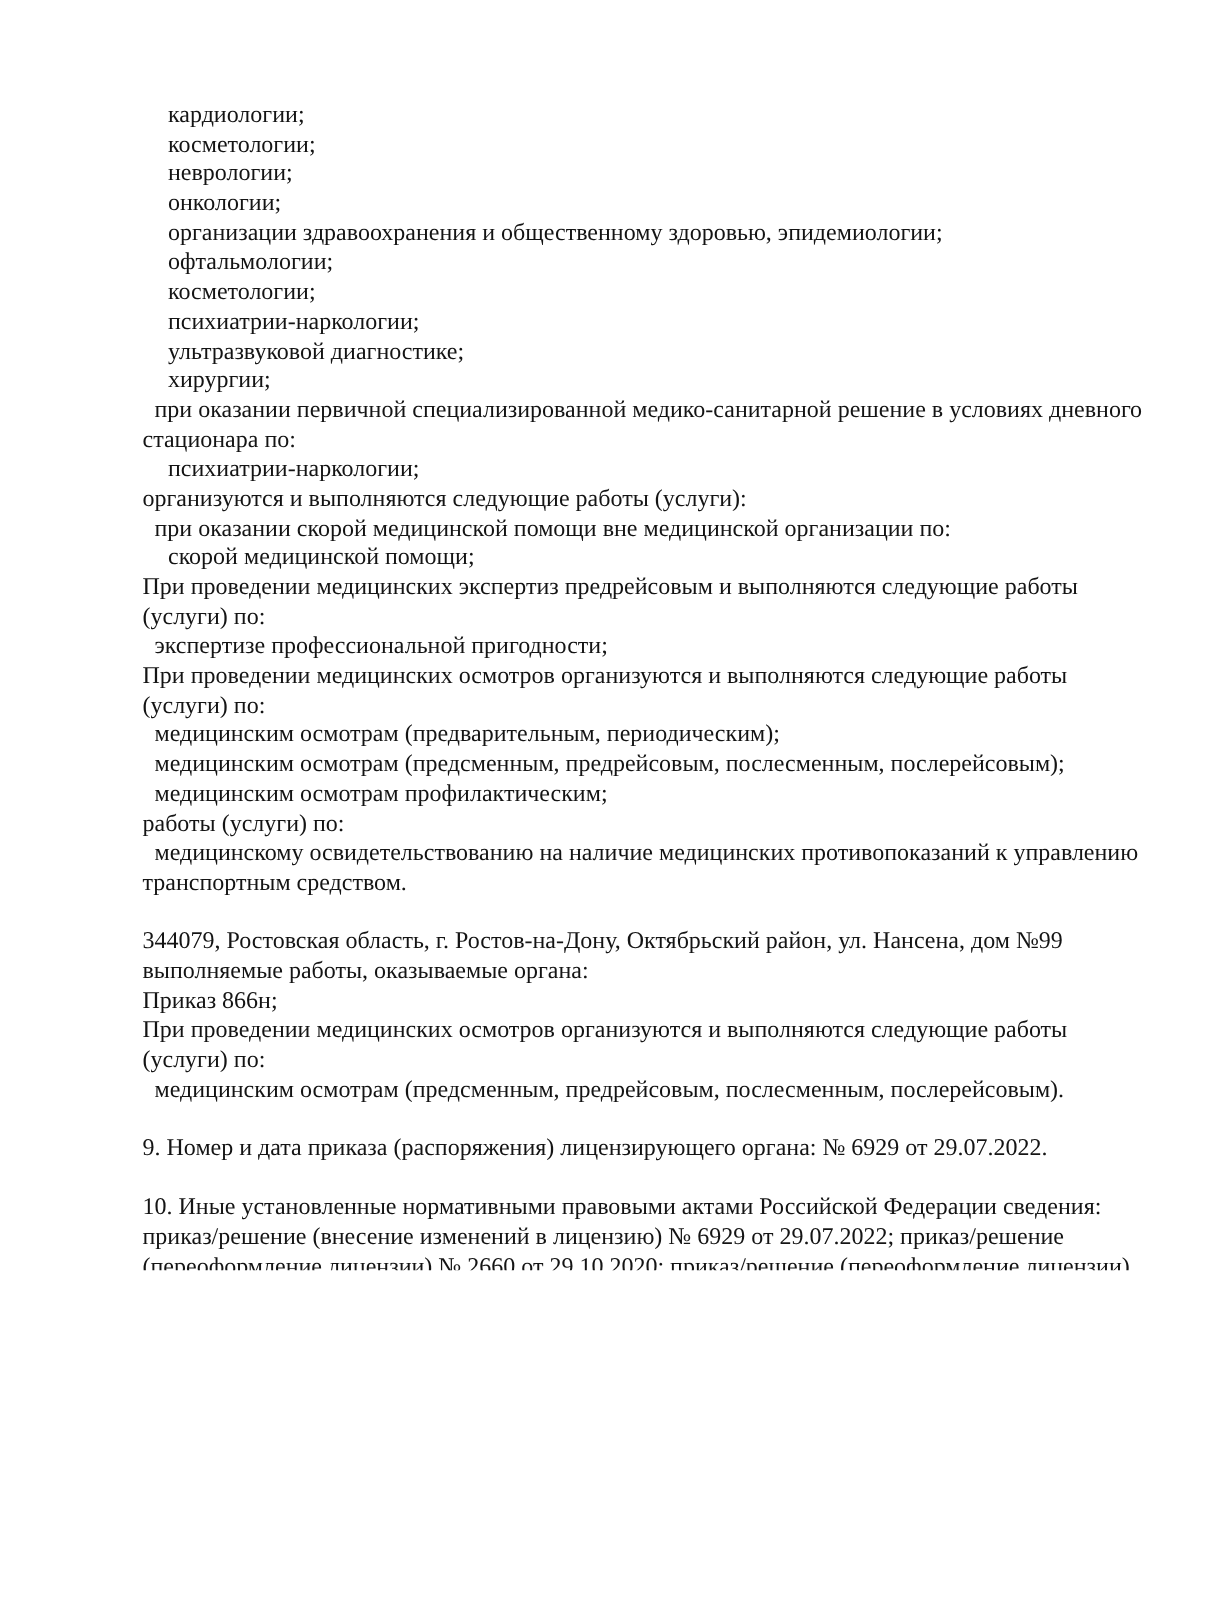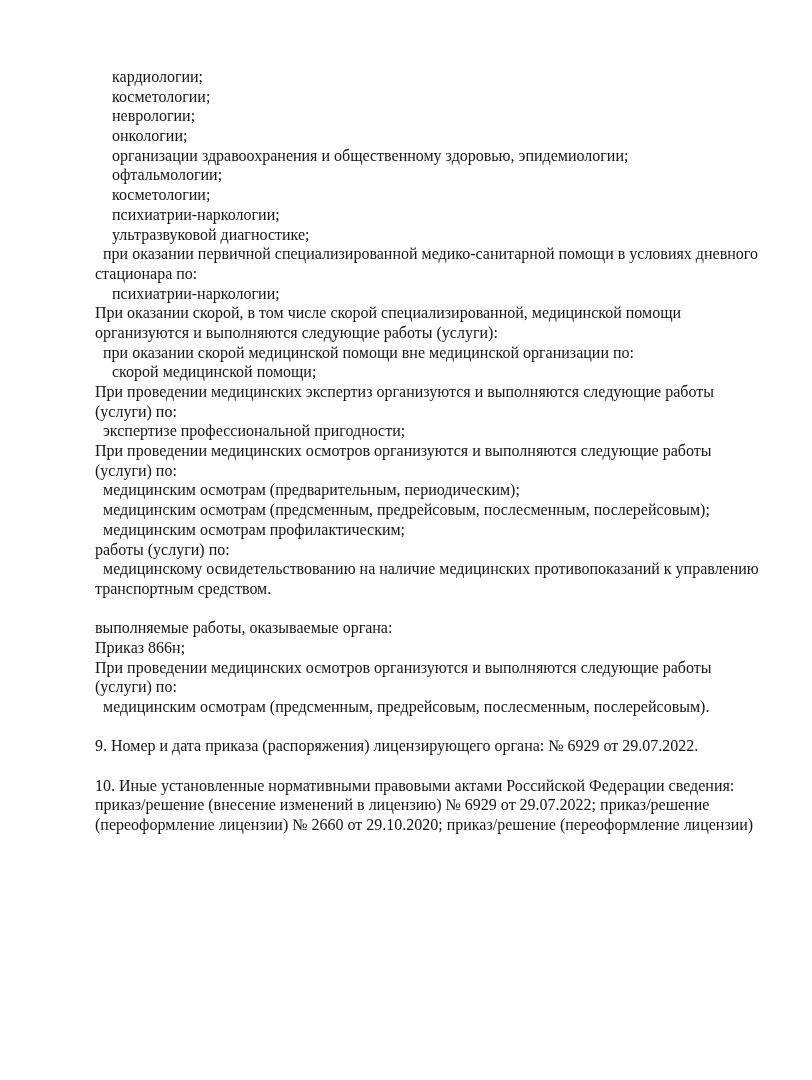--- a/index.html
+++ b/index.html
@@ -39,39 +39,40 @@
   <div class="doc-text">
       <div class="line indent-2">кардиологии;</div>
       <div class="line indent-2">косметологии;</div>
       <div class="line indent-2">неврологии;</div>
       <div class="line indent-2">онкологии;</div>
       <div class="line indent-2">организации здравоохранения и общественному здоровью, эпидемиологии;</div>
       <div class="line indent-2">офтальмологии;</div>
       <div class="line indent-2">косметологии;</div>
       <div class="line indent-2">психиатрии-наркологии;</div>
       <div class="line indent-2">ультразвуковой диагностике;</div>
-      <div class="line indent-1">при оказании первичной специализированной медико-санитарной помощи в условиях дневного</div>
+      <div class="line indent-2">хирургии;</div>
+      <div class="line indent-1">при оказании первичной специализированной медико-санитарной решение в условиях дневного</div>
       <div class="line">стационара по:</div>
       <div class="line indent-2">психиатрии-наркологии;</div>
-      <div class="line">При оказании скорой, в том числе скорой специализированной, медицинской помощи</div>
       <div class="line">организуются и выполняются следующие работы (услуги):</div>
       <div class="line indent-1">при оказании скорой медицинской помощи вне медицинской организации по:</div>
       <div class="line indent-2">скорой медицинской помощи;</div>
-      <div class="line">При проведении медицинских экспертиз организуются и выполняются следующие работы</div>
+      <div class="line">При проведении медицинских экспертиз предрейсовым и выполняются следующие работы</div>
       <div class="line">(услуги) по:</div>
       <div class="line indent-1">экспертизе профессиональной пригодности;</div>
       <div class="line">При проведении медицинских осмотров организуются и выполняются следующие работы</div>
       <div class="line">(услуги) по:</div>
       <div class="line indent-1">медицинским осмотрам (предварительным, периодическим);</div>
       <div class="line indent-1">медицинским осмотрам (предсменным, предрейсовым, послесменным, послерейсовым);</div>
       <div class="line indent-1">медицинским осмотрам профилактическим;</div>
       <div class="line">работы (услуги) по:</div>
       <div class="line indent-1">медицинскому освидетельствованию на наличие медицинских противопоказаний к управлению</div>
       <div class="line">транспортным средством.</div>
       <div class="line blank"></div>
+      <div class="line">344079, Ростовская область, г. Ростов-на-Дону, Октябрьский район, ул. Нансена, дом №99</div>
       <div class="line">выполняемые работы, оказываемые органа:</div>
       <div class="line">Приказ 866н;</div>
       <div class="line">При проведении медицинских осмотров организуются и выполняются следующие работы</div>
       <div class="line">(услуги) по:</div>
       <div class="line indent-1">медицинским осмотрам (предсменным, предрейсовым, послесменным, послерейсовым).</div>
       <div class="line blank"></div>
       <div class="line">9. Номер и дата приказа (распоряжения) лицензирующего органа: № 6929 от 29.07.2022.</div>
       <div class="line blank"></div>
       <div class="line">10. Иные установленные нормативными правовыми актами Российской Федерации сведения:</div>
       <div class="line">приказ/решение (внесение изменений в лицензию) № 6929 от 29.07.2022; приказ/решение</div>

